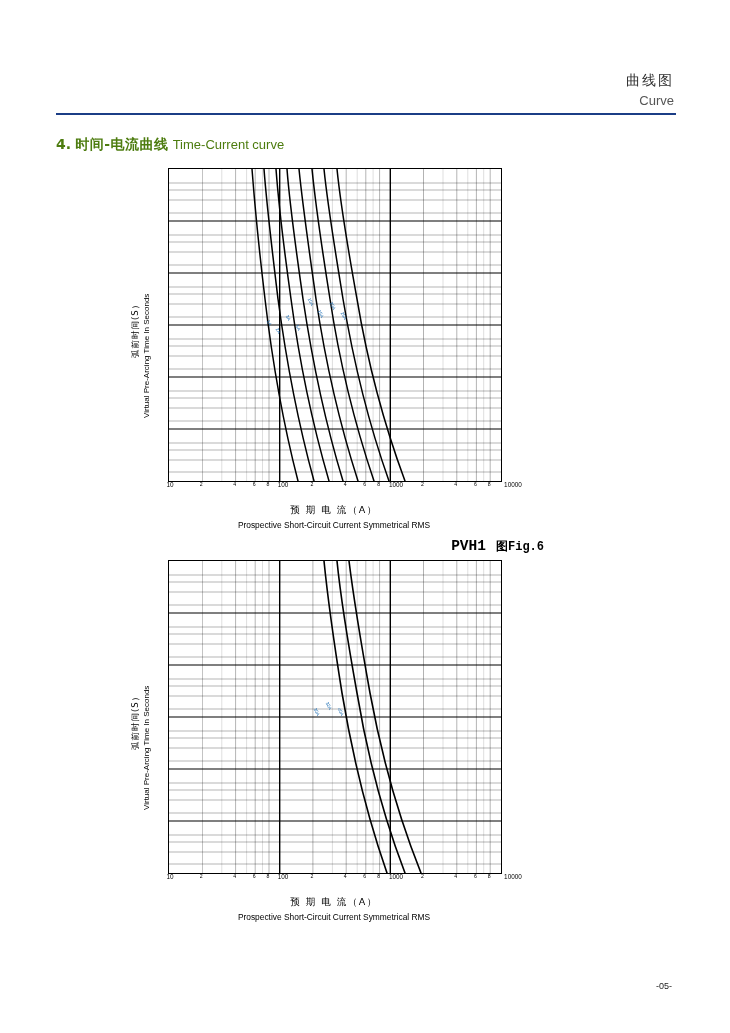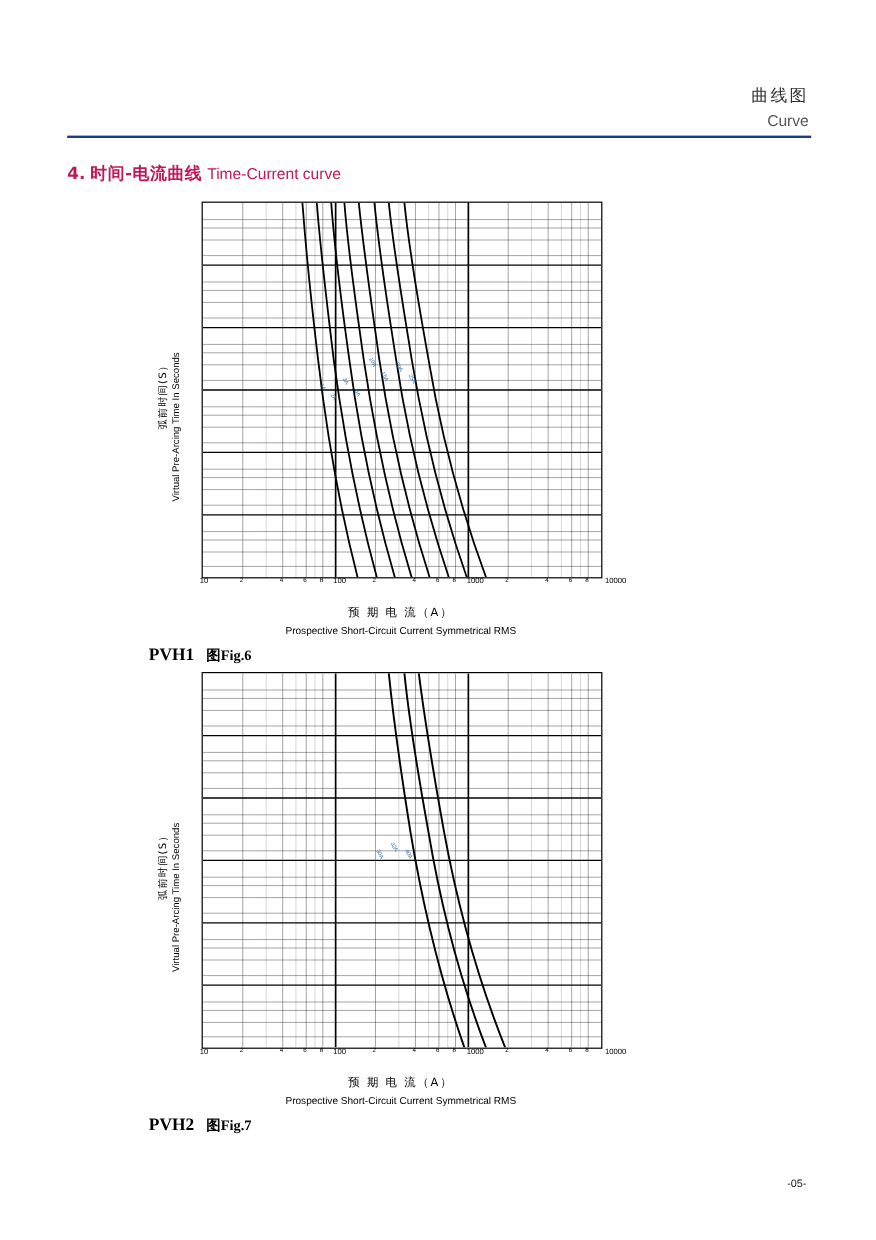--- a/index.html
+++ b/index.html
@@ -67,21 +67,21 @@
     height: 2px;
     background: #1b3d86;
   }
 
   
   .section-title {
     position: absolute;
     left: 56px; top: 136px;
     font-size: 13px;
     font-family: "DejaVu Sans", sans-serif;
-    color: #be185d;
+    color: #4d7c0f;
     white-space: nowrap;
   }
   .section-title .num { font-weight: bold; font-size: 14px; }
   .section-title .cn { font-weight: bold; font-size: 14px; letter-spacing: .5px; }
   .section-title .en { font-family: "Liberation Sans", sans-serif; font-size: 13px; }
 
   
   .figure {
     position: absolute;
     left: 0;
@@ -184,22 +184,22 @@
     width: 420px;
     left: 124px;
     text-align: center;
     font-family: "Liberation Sans", sans-serif;
     font-size: 8.4px;
   }
   .fig-caption {
     position: absolute;
     width: 420px;
     left: 124px;
-    text-align: left;
-    font-family: Liberation Serif, serif;
+    text-align: right;
+    font-family: Liberation Mono, monospace;
     font-size: 14.5px;
     font-weight: bold;
   }
   .fig-caption .fignum {
     font-size: 12px;
     font-weight: bold;
     margin-left: 10px;
   }
 
   .curve-label {
@@ -545,18 +545,15 @@
       <span style="left:254.5px;">2</span>
       <span style="left:287.8px;">4</span>
       <span style="left:307.4px;">6</span>
       <span style="left:321.2px;">8</span>
       <span class="major" style="left:345px;">10000</span>
     </div>
   </div>
 
   <div class="xtitle-cn" style="top:336px;">预 期 电 流（A）</div>
   <div class="xtitle-en" style="top:352px;">Prospective Short-Circuit Current Symmetrical RMS</div>
-  <div class="fig-caption" style="top:370px;">
-    <span>PVH2</span><span class="fignum">图Fig.7</span>
-  </div>
 </div>
 
 <div class="page-number">-05-</div>
 
 </body></html>

